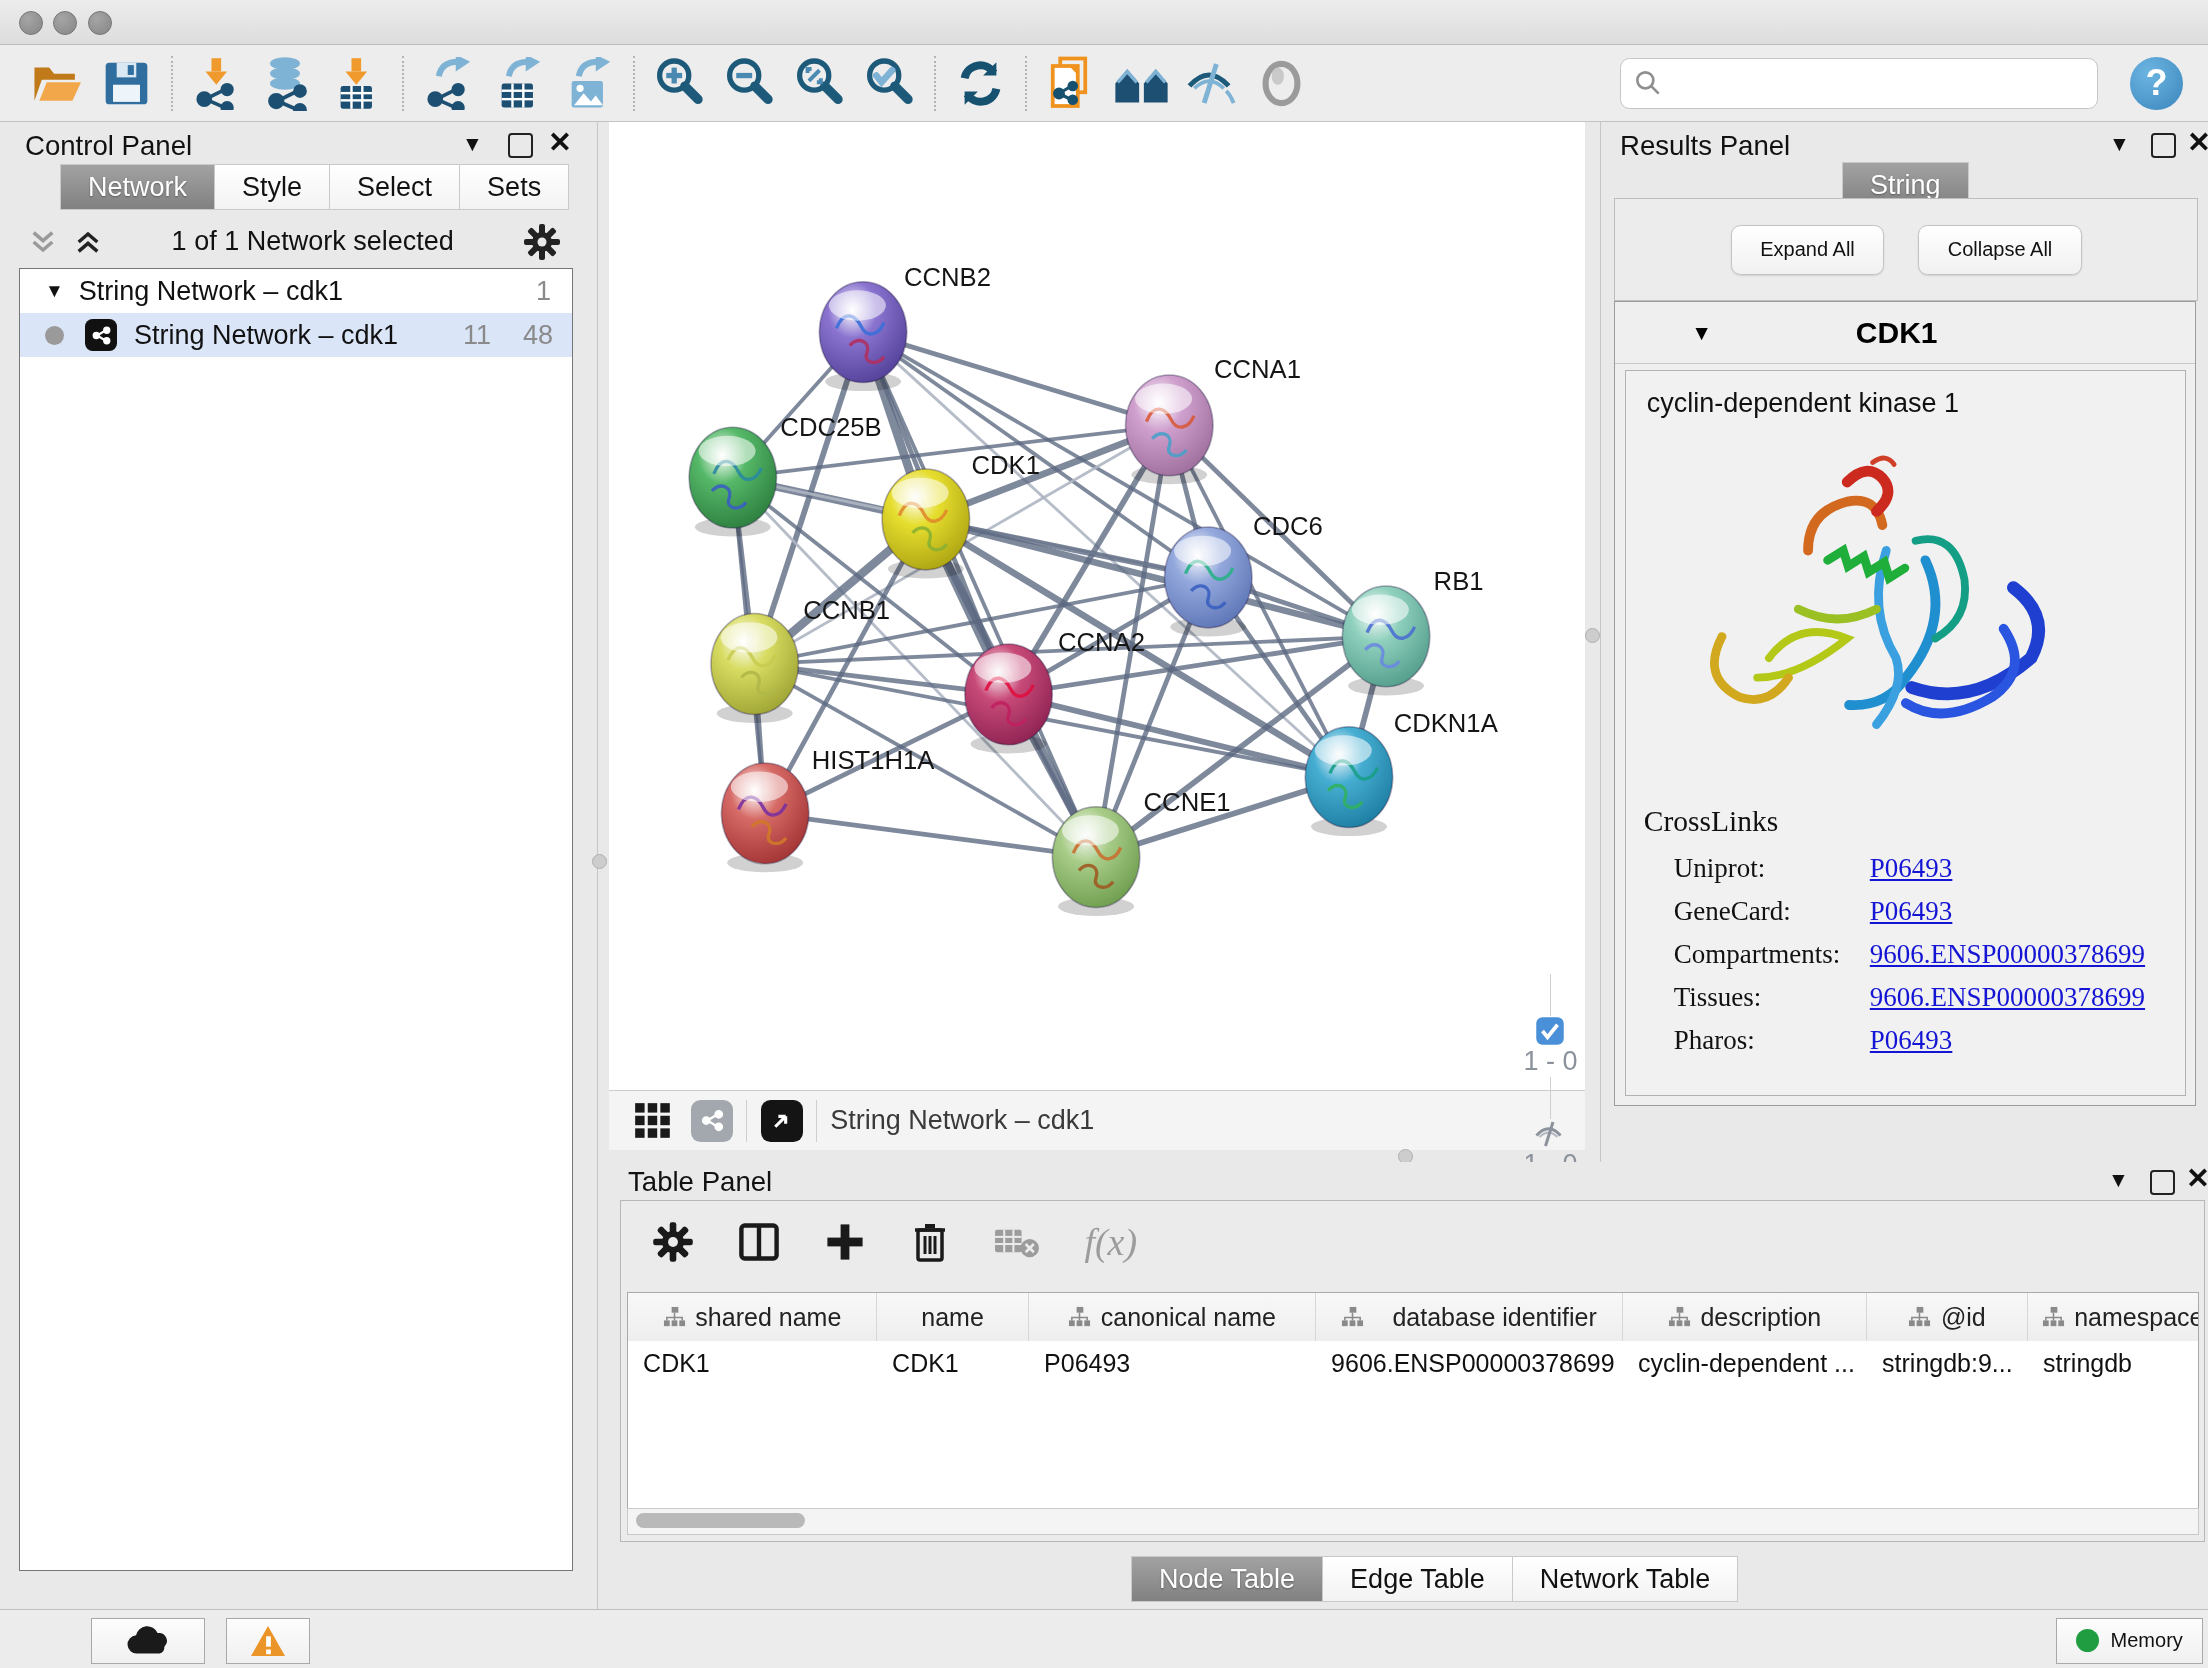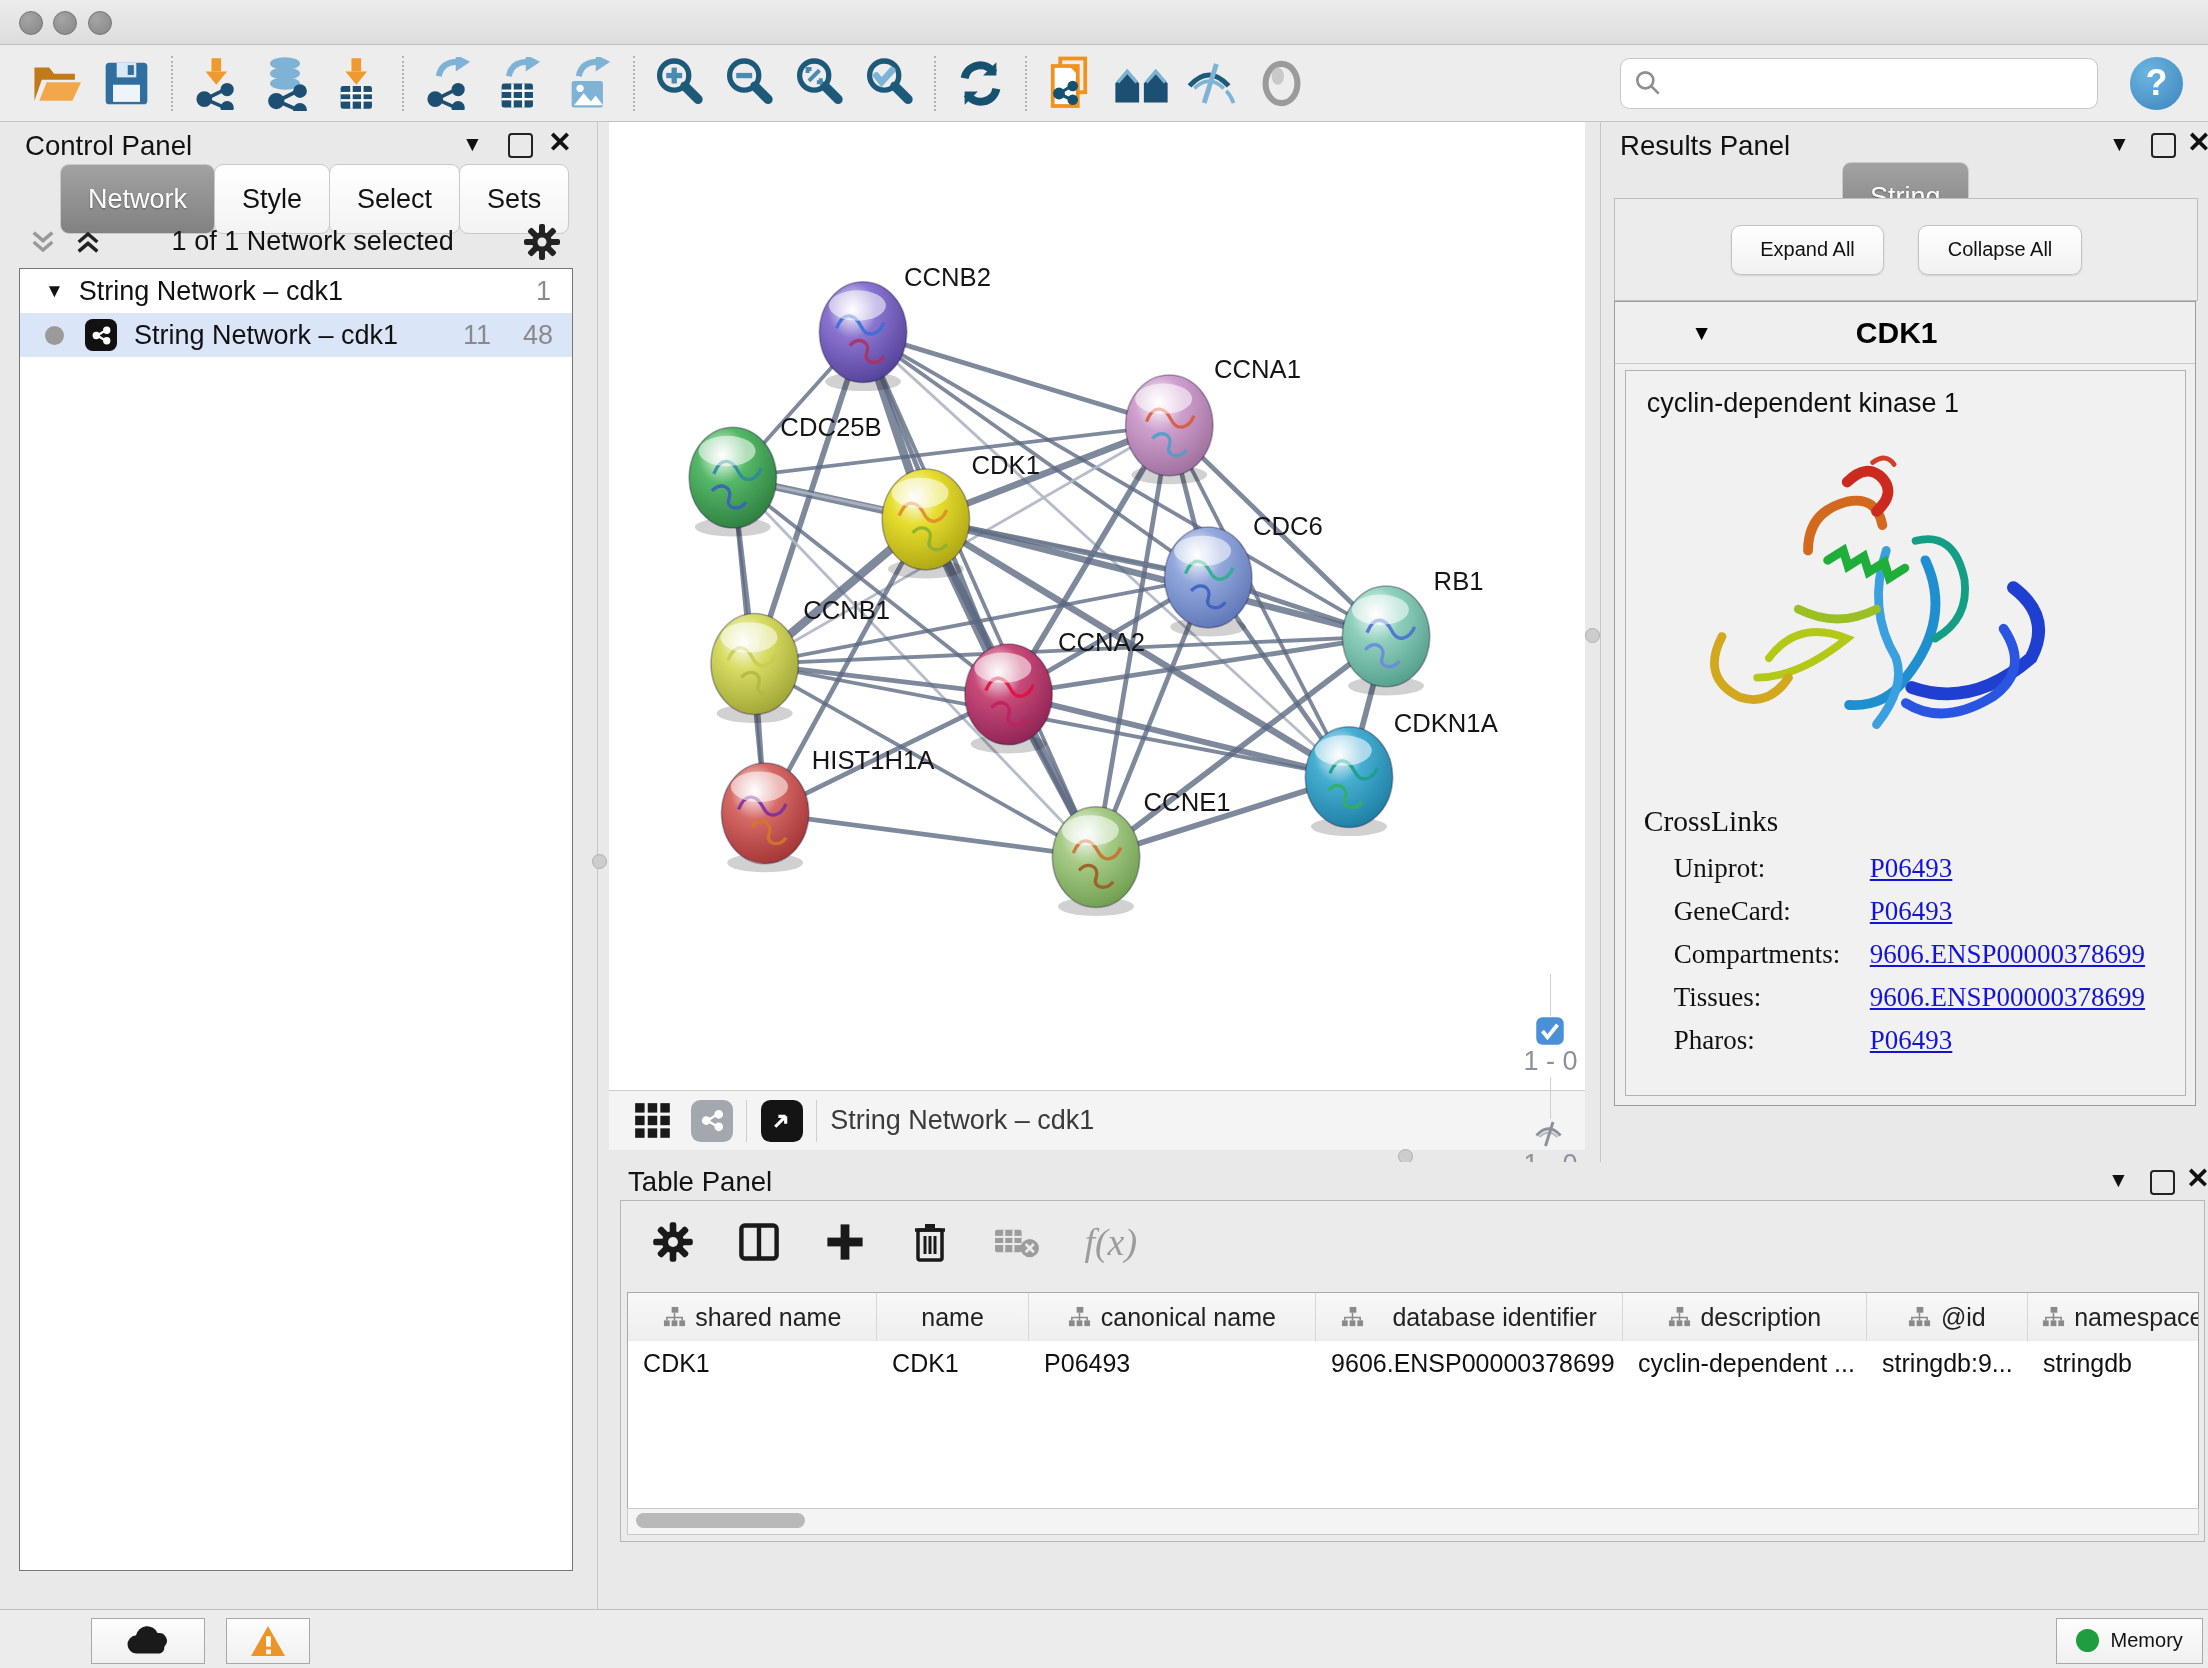--- a/index.html
+++ b/index.html
@@ -11,21 +11,21 @@
   .wintitle{position:absolute;left:0;top:6.7px;width:100%;text-align:center;font-size:28.5px;color:#3d3d3d;}
   
   .toolbar{position:absolute;left:0;top:45px;width:100%;height:76px;background:#ededed;border-bottom:1px solid #c3c3c3;display:flex;align-items:center;}
   .tbtn{width:70px;height:63px;display:flex;align-items:center;justify-content:center;flex:0 0 auto;}
   .tsep{height:55px;border-left:2.9px dotted #b3b3b3;margin:0 9.5px;flex:0 0 auto;}
   .search{margin-left:auto;width:476px;height:49px;background:#ffffff;border:1.9px solid #c6c6c6;border-radius:9.5px;display:flex;align-items:center;flex:0 0 auto;}
   .search input{border:none;outline:none;flex:1;height:38px;font-size:25px;background:transparent;}
   .helpbtn{width:53px;height:53px;border-radius:50%;background:radial-gradient(circle at 35% 30%,#6cb5e2,#3a85bc);color:#fff;font-size:36px;font-weight:bold;display:flex;align-items:center;justify-content:center;margin:0 25px 0 32px;flex:0 0 auto;}
   
   .phead{font-size:27.6px;color:#111;}
-  .tab{height:44px;padding:12px 27px;display:flex;align-items:center;justify-content:center;font-size:27px;background:linear-gradient(#ffffff,#f3f3f3);border:1px solid #c9c9c9;color:#111;border-radius:9px;margin-left:-1px;}
+  .tab{height:44px;padding:0 27px;display:flex;align-items:center;justify-content:center;font-size:27px;background:linear-gradient(#ffffff,#f3f3f3);border:1px solid #c9c9c9;color:#111;border-radius:0;margin-left:-1px;}
   .tab.sel{background:linear-gradient(#a2a2a2,#818181);color:#fff;text-shadow:0 1px 1.9px rgba(0,0,0,.35);}
   .floatbox{display:inline-block;width:21px;height:21px;border:2.9px solid #222;border-radius:3.8px;}
   .closex{font-size:28.5px;font-weight:bold;color:#111;}
   .caret{font-size:21px;color:#111;}
   
   .treebox{position:absolute;left:19px;top:146px;width:552px;height:1301px;background:#ffffff;border:1.9px solid #777;}
   .trow{height:44px;display:flex;align-items:center;font-size:27px;color:#111;}
   .trow .num{color:#8a8a8a;}
   .rowsel{background:#dbe5f8;}
   .sharechip{width:32px;height:32px;border-radius:7.6px;background:#111;display:flex;align-items:center;justify-content:center;}
@@ -745,20 +745,25 @@
               <div class="tdcell" style="width: 244px; flex: 0 0 auto;">cyclin-dependent ...</div>
               <div class="tdcell" style="width: 161px; flex: 0 0 auto;">stringdb:9...</div>
               <div class="tdcell" style="width: 190px; flex: 0 0 auto;">stringdb</div>
             </div>
           </div>
       </div>
       <div style="position:absolute;left:5.7px;bottom:5.7px;right:5.7px;height:25px;background:#f4f4f4;border:1px solid #c9c9c9;">
         <div style="position:absolute;left:7.6px;top:3.8px;width:169px;height:15px;border-radius:7.6px;background:#b9b9b9;"></div>
       </div>
     </div>
+    <div id="tbl-tabs" class="abs" style="left:523px;top:394px;display:flex;">
+        <div class="tab sel">Node Table</div>
+        <div class="tab">Edge Table</div>
+        <div class="tab">Network Table</div>
+      </div>
   </div>
 
   <div class="statusbar">
     <div class="sbtn" style="left:91px;width:112px;">
       <svg width="51" height="34" viewBox="0 0 44 30">
           <path d="M12 26 a8 8 0 0 1 -1 -16 a10 10 0 0 1 19 -2 a7 7 0 0 1 6 12 a6 6 0 0 1 -4 6z" fill="#1a1a1a"></path>
         </svg>
     </div>
     <div class="sbtn" style="left:226px;width:82px;">
       <svg width="38" height="34" viewBox="0 0 40 36">

